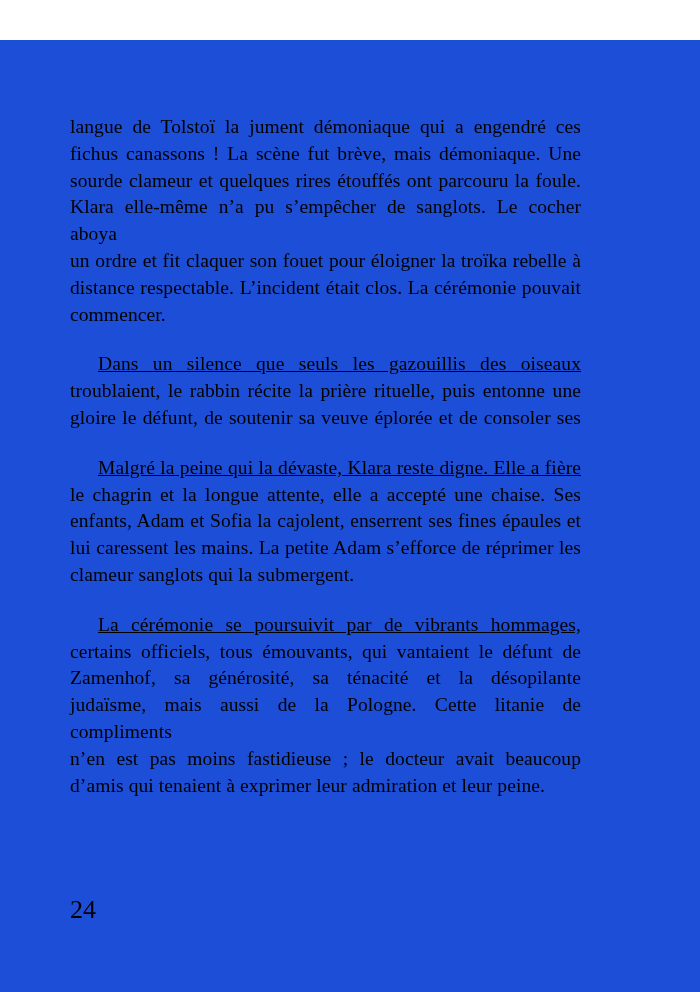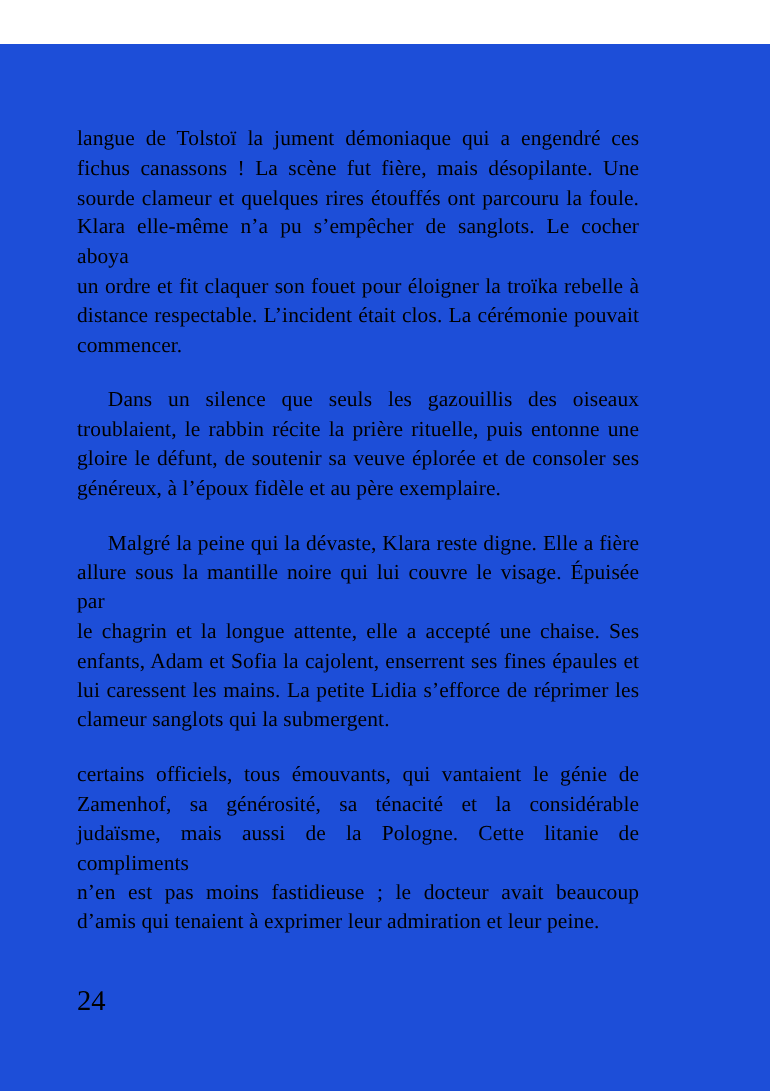--- a/index.html
+++ b/index.html
@@ -30,63 +30,63 @@
   .line {
     font-size: 19.5px;
     line-height: 26.8px;
     text-align: justify;
     text-align-last: justify;
     -moz-text-align-last: justify;
     letter-spacing: 0.1px;
   }
   .line.indent {
     text-indent: 28px;
+    text-decoration: underline;
   }
   .line.last {
     text-align-last: left;
     -moz-text-align-last: left;
   }
   .page-number {
     position: absolute;
     top: 856px;
     left: 70px;
     font-size: 26px;
     line-height: 27px;
   }
 </style>
 </head>
 <body>
 
 <div class="book-page">
   <div class="text-block" id="text-block">
       <div class="paragraph">
         <div class="line">langue de Tolstoï la jument démoniaque qui a engendré ces</div>
-        <div class="line">fichus canassons ! La scène fut fière, mais désopilante. Une</div>
+        <div class="line">fichus canassons ! La scène fut brève, mais démoniaque. Une</div>
         <div class="line">sourde clameur et quelques rires étouffés ont parcouru la foule.</div>
         <div class="line">Klara elle-même n’a pu s’empêcher de sanglots. Le cocher aboya</div>
         <div class="line">un ordre et fit claquer son fouet pour éloigner la troïka rebelle à</div>
         <div class="line">distance respectable. L’incident était clos. La cérémonie pouvait</div>
         <div class="line last">commencer.</div>
       </div>
       <div class="paragraph">
         <div class="line indent">Dans un silence que seuls les gazouillis des oiseaux</div>
         <div class="line">troublaient, le rabbin récite la prière rituelle, puis entonne une</div>
         <div class="line">gloire le défunt, de soutenir sa veuve éplorée et de consoler ses</div>
-        <div class="line last">généreux, à l’époux fidèle et au père exemplaire.</div>
       </div>
       <div class="paragraph">
         <div class="line indent">Malgré la peine qui la dévaste, Klara reste digne. Elle a fière</div>
-        <div class="line">allure sous la mantille noire qui lui couvre le visage. Épuisée par</div>
         <div class="line">le chagrin et la longue attente, elle a accepté une chaise. Ses</div>
         <div class="line">enfants, Adam et Sofia la cajolent, enserrent ses fines épaules et</div>
-        <div class="line">lui caressent les mains. La petite Lidia s’efforce de réprimer les</div>
+        <div class="line">lui caressent les mains. La petite Adam s’efforce de réprimer les</div>
         <div class="line last">clameur sanglots qui la submergent.</div>
       </div>
       <div class="paragraph">
-        <div class="line">certains officiels, tous émouvants, qui vantaient le génie de</div>
-        <div class="line">Zamenhof, sa générosité, sa ténacité et la considérable</div>
+        <div class="line indent">La cérémonie se poursuivit par de vibrants hommages,</div>
+        <div class="line">certains officiels, tous émouvants, qui vantaient le défunt de</div>
+        <div class="line">Zamenhof, sa générosité, sa ténacité et la désopilante</div>
         <div class="line">judaïsme, mais aussi de la Pologne. Cette litanie de compliments</div>
         <div class="line">n’en est pas moins fastidieuse ; le docteur avait beaucoup</div>
         <div class="line last">d’amis qui tenaient à exprimer leur admiration et leur peine.</div>
       </div>
     </div>
   <div class="page-number">24</div>
 </div>
 
 </body></html>

